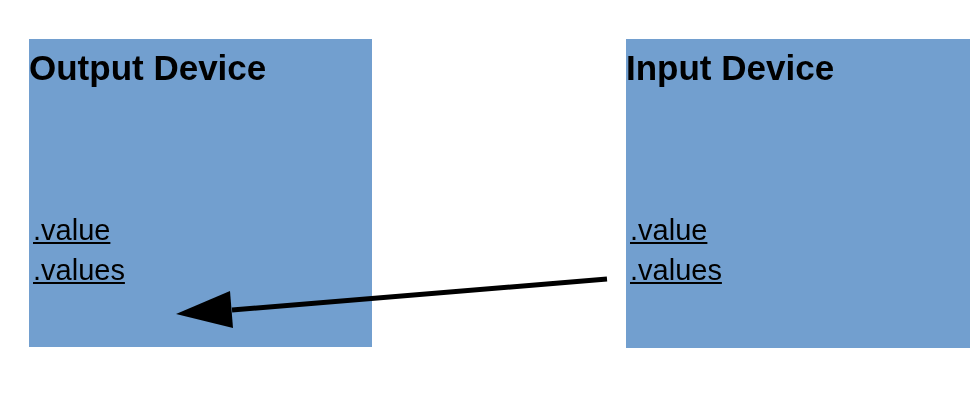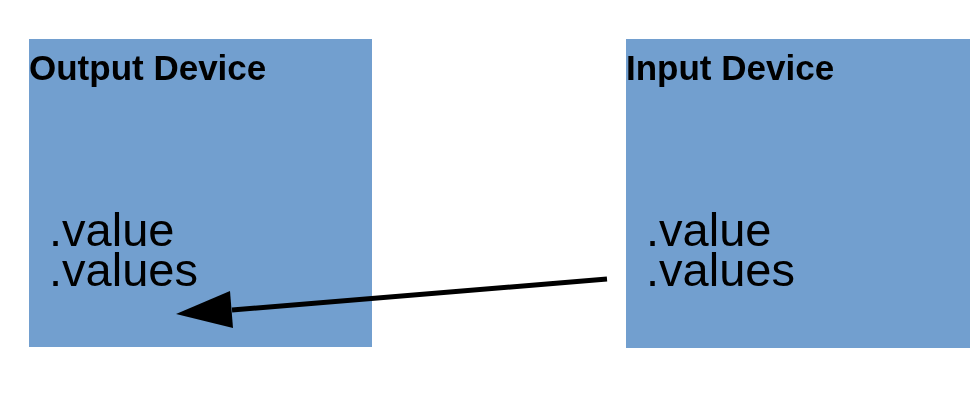--- a/index.html
+++ b/index.html
@@ -36,25 +36,26 @@
   .box-title {
     margin-top: 8px;
     text-align: left;
     font-size: 35px;
     font-weight: bold;
     line-height: 42px;
     white-space: nowrap;
   }
   .props {
     position: absolute;
-    left: 20px;
+    left: 4px;
     top: 171px;
-    font-size: 47px;
+    font-size: 29px;
     line-height: 40px;
     white-space: nowrap;
+    text-decoration: underline;
   }
   .arrow-svg {
     position: absolute;
     left: 0;
     top: 0;
     width: 974px;
     height: 406px;
     pointer-events: none;
   }
   .arrow-line {

